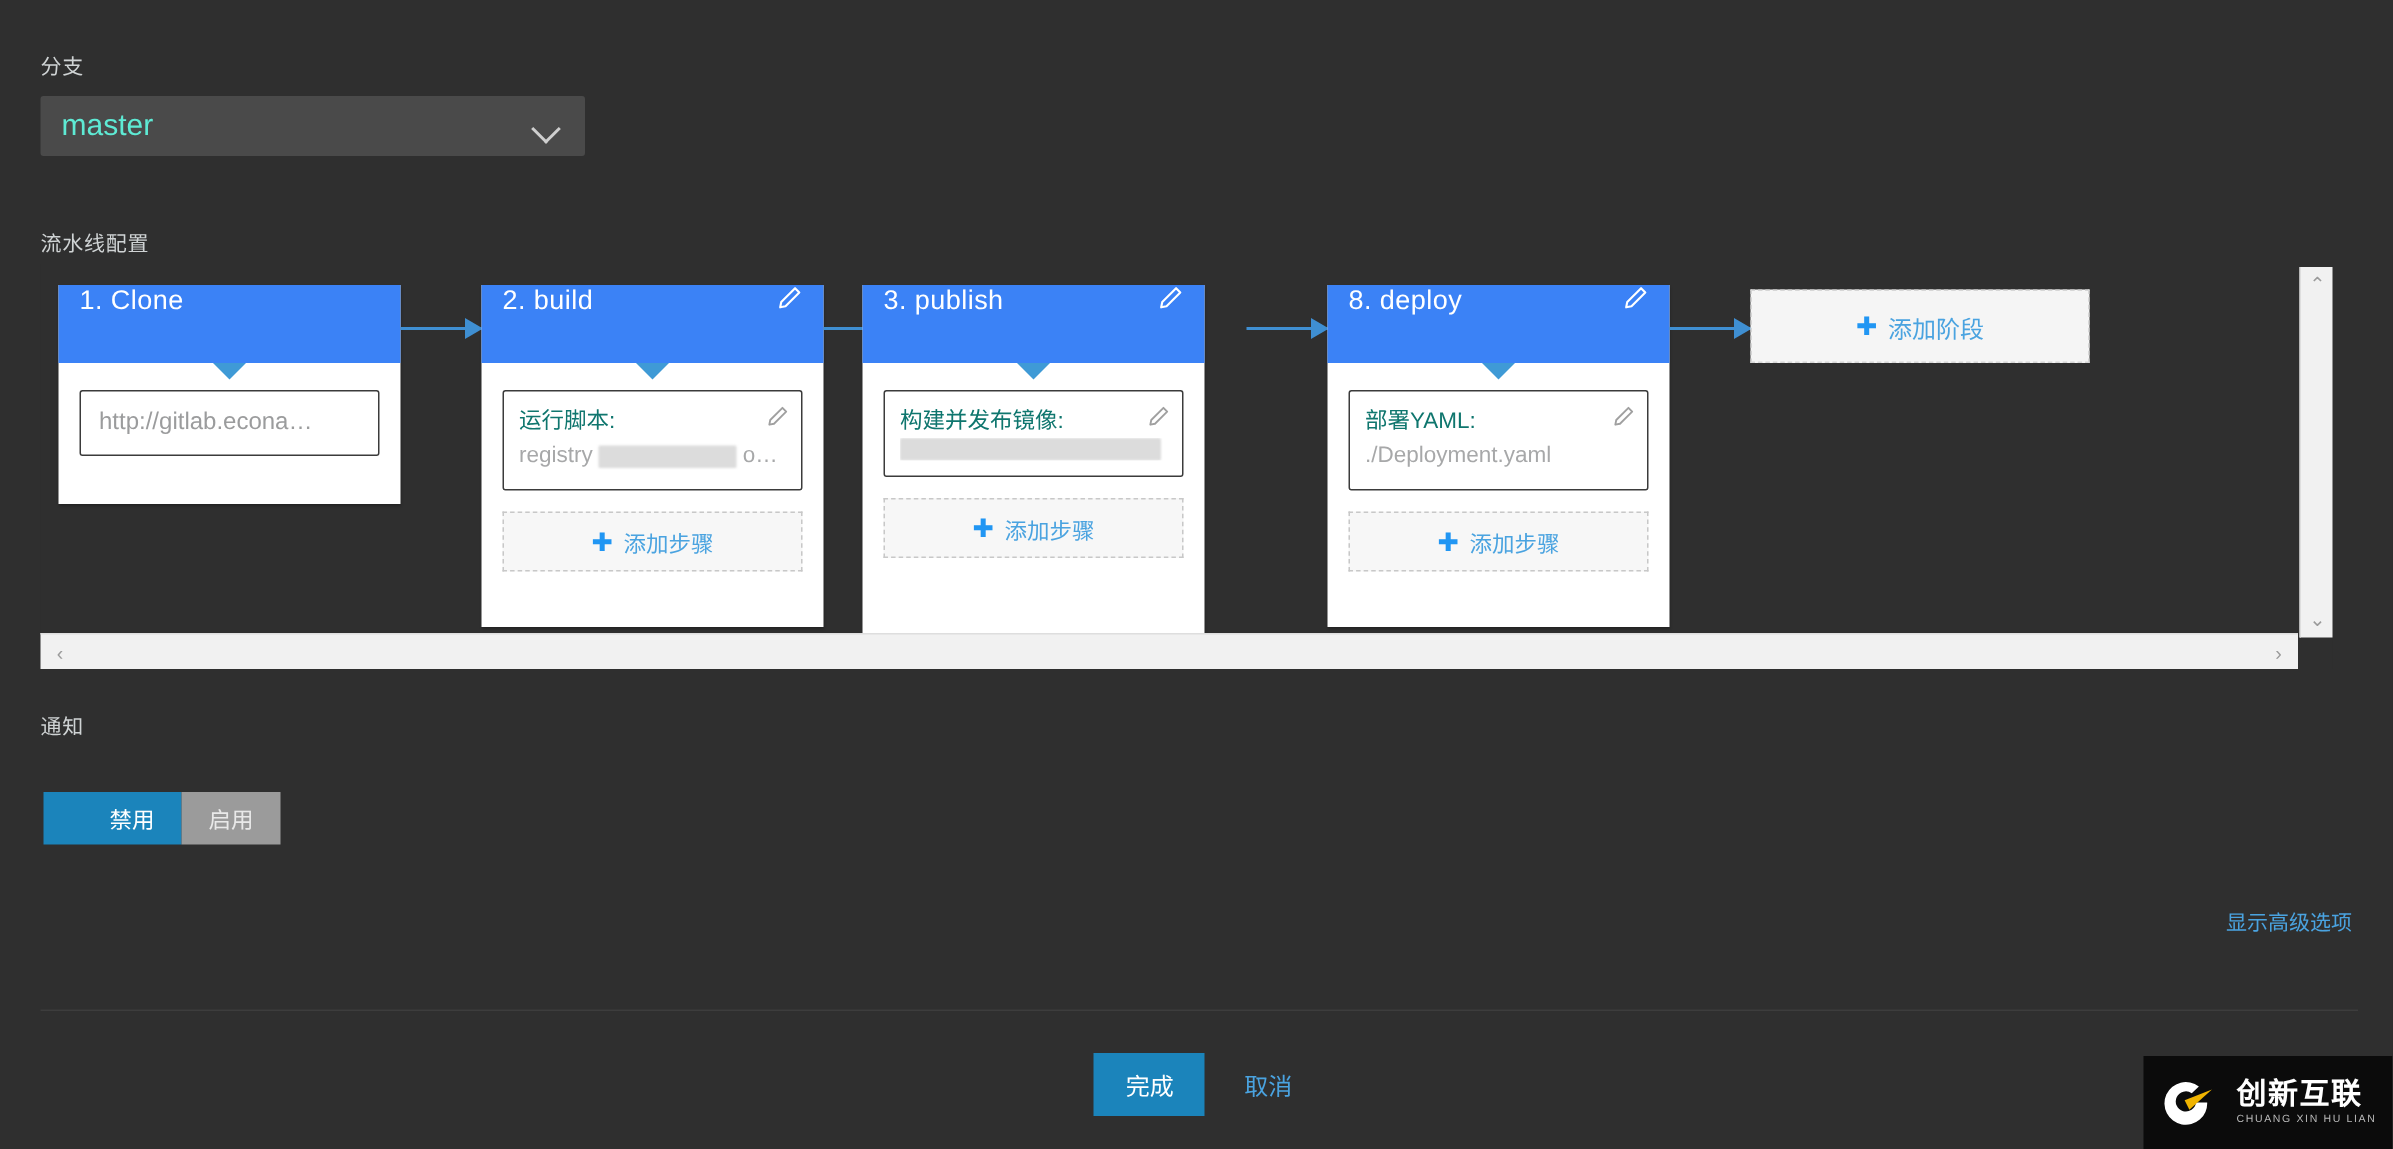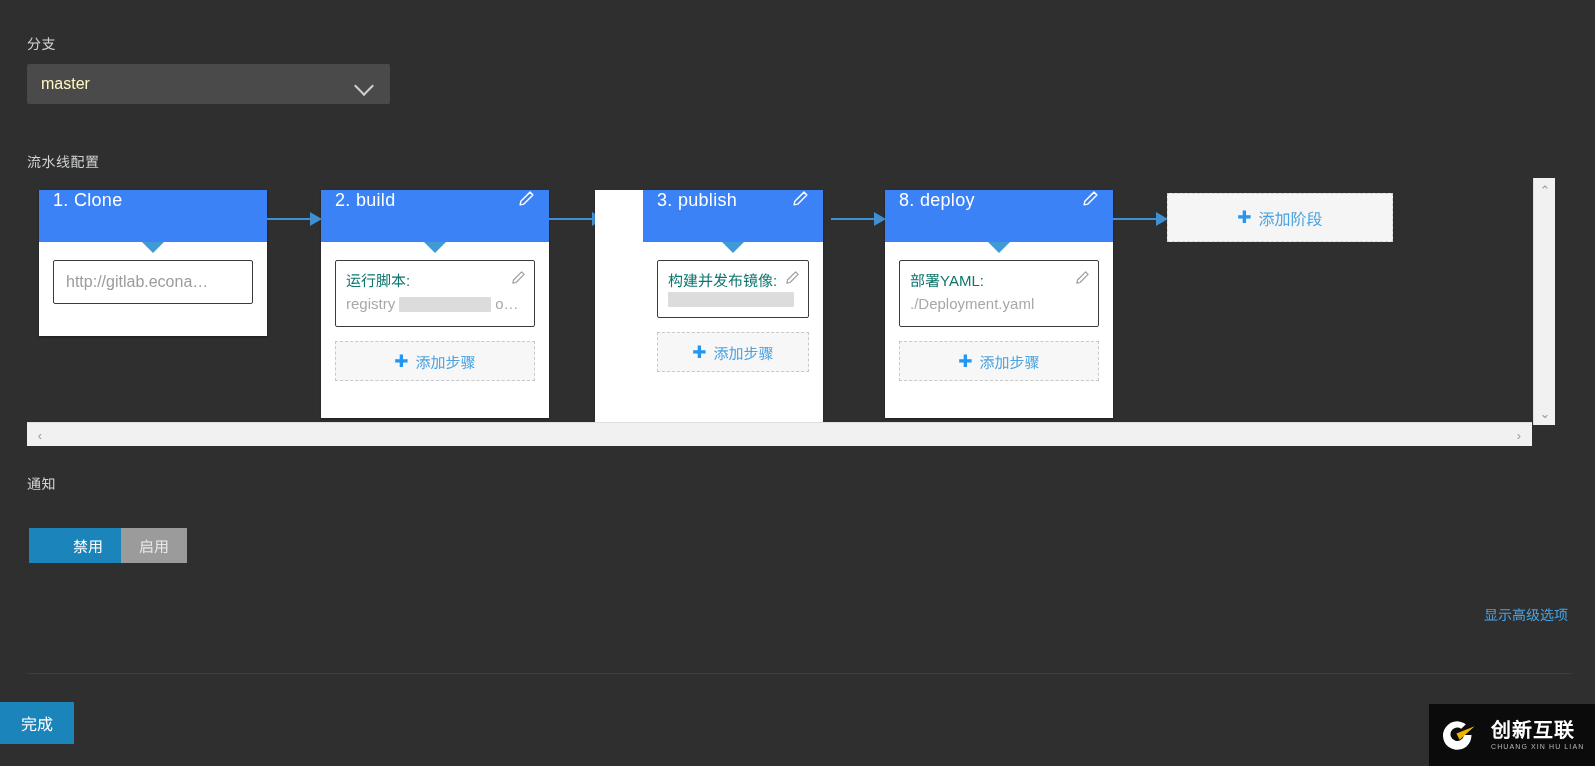--- a/index.html
+++ b/index.html
@@ -27,22 +27,22 @@
     left: 27px; top: 64px;
     width: 363px; height: 40px;
     background: #4a4a4a;
     border: none;
     border-radius: 2px;
     display: flex; align-items: center;
     padding: 0 14px;
     cursor: pointer;
   }
   .branch-select .value {
-    color: #fef9c3;
-    font-size: 16px;
+    color: #5eead4;
+    font-size: 20px;
     flex: 1;
   }
   .chevron-down {
     width: 22px; height: 13px;
     position: relative;
   }
   .chevron-down::before {
     content: "";
     position: absolute;
     left: 3px; top: 1px;
@@ -273,21 +273,21 @@
     position: absolute;
     left: 27px; top: 673px;
     width: 1545px; height: 1px;
     background: #3d3d3d;
   }
   .footer {
     position: absolute;
     left: 0; top: 702px;
     width: 1595px;
     display: flex;
-    justify-content: space-between;
+    justify-content: center;
     align-items: center;
     gap: 22px;
   }
   .btn-primary {
     background: #1b84bb;
     color: #ffffff;
     border: none;
     width: 74px; height: 42px;
     font-size: 16px;
     font-family: inherit;
@@ -384,21 +384,21 @@
           </div>
           <div class="add-step-btn">
             <span class="plus-glyph">✚</span>
             <span>添加步骤</span>
           </div>
         </div>
       </div>
 
       <div class="connector" style="left:522px; width:54px;"></div>
 
-      <div class="stage" style="left:568px; width:228px; height:252px;padding-left:48px;">
+      <div class="stage" style="left:548px; width:228px; height:252px;">
         <div class="stage-header">
           <span class="stage-title">3.  publish</span>
           <span>
             <svg class="pencil-icon" viewBox="0 0 24 24" fill="none" stroke="#ffffff" stroke-width="2" stroke-linecap="round" stroke-linejoin="round">
               <path d="M17 3l4 4L8 20l-5 1 1-5z"></path>
             </svg>
           </span>
           <span class="stage-caret"></span>
         </div>
         <div class="stage-body">

